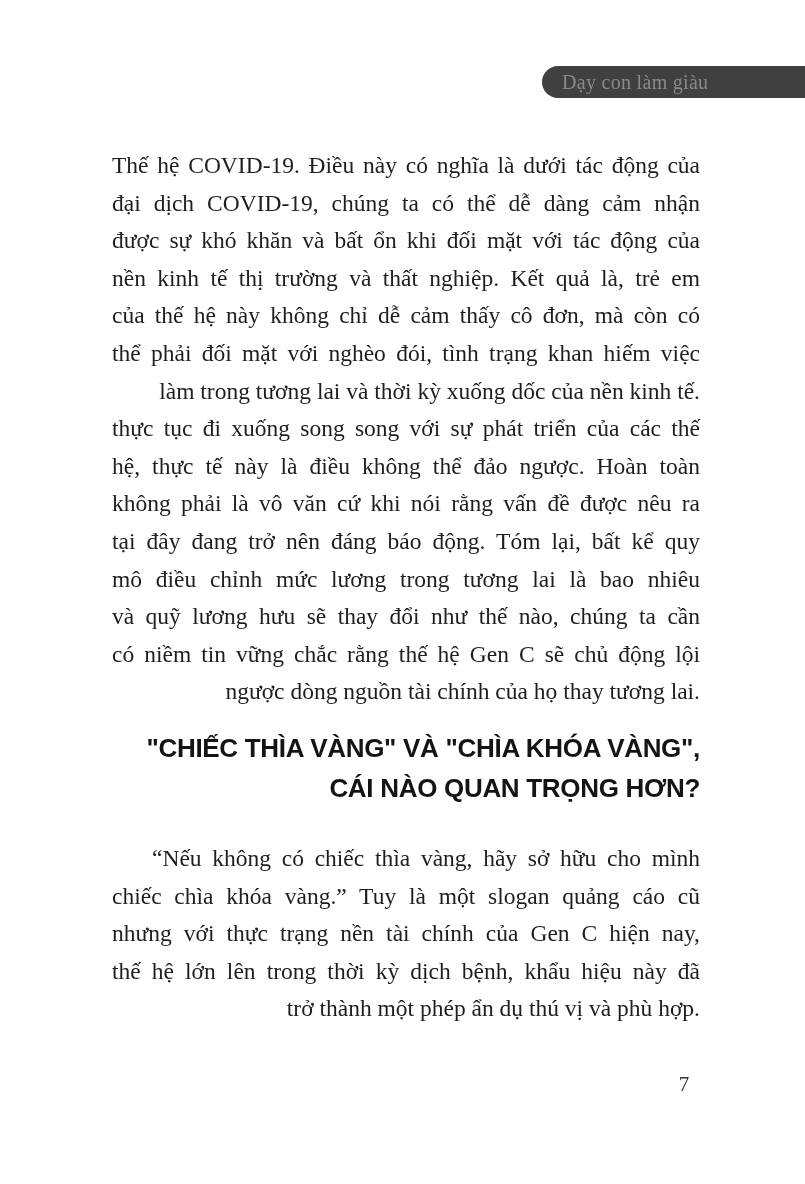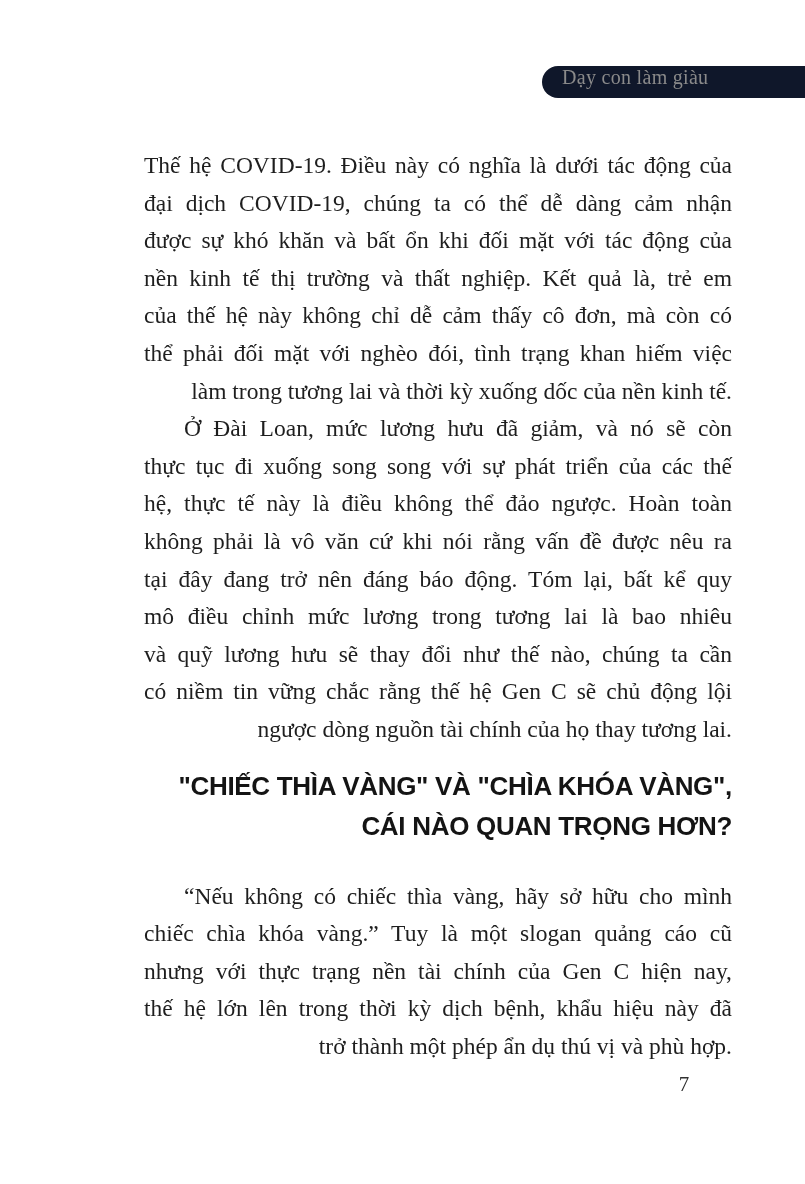--- a/index.html
+++ b/index.html
@@ -10,39 +10,38 @@
     position: relative;
     overflow: hidden;
     font-family: "Liberation Serif", serif;
   }
   .running-header {
     position: absolute;
     top: 66px;
     left: 542px;
     right: 0;
     height: 32px;
-    background: #0f172a;
+    background: #404040;
     border-radius: 16px 0 0 16px;
     display: flex;
-    align-items: flex-start;
+    align-items: center;
     padding-left: 20px;
     box-sizing: border-box;
   }
   .running-header span {
     font-size: 20px;
     color: #8a8a8a;
     letter-spacing: 0.3px;
   }
   .content {
     position: absolute;
     left: 112px;
     top: 147px;
     width: 588px;
     color: #1e1e1e;
-    margin-left: 32px;
   }
   .paragraph {
     font-size: 23.5px;
     line-height: 37.6px;
     margin: 0;
   }
   .line { text-align: right; }
   .line.fill {
     text-align: justify;
     text-align-last: justify;
@@ -79,21 +78,20 @@
     <div class="paragraph">
       <div class="line fill">Thế hệ COVID-19. Điều này có nghĩa là dưới tác động của</div>
       <div class="line fill">đại dịch COVID-19, chúng ta có thể dễ dàng cảm nhận</div>
       <div class="line fill">được sự khó khăn và bất ổn khi đối mặt với tác động của</div>
       <div class="line fill">nền kinh tế thị trường và thất nghiệp. Kết quả là, trẻ em</div>
       <div class="line fill">của thế hệ này không chỉ dễ cảm thấy cô đơn, mà còn có</div>
       <div class="line fill">thể phải đối mặt với nghèo đói, tình trạng khan hiếm việc</div>
       <div class="line">làm trong tương lai và thời kỳ xuống dốc của nền kinh tế.</div>
     </div>
     <div class="paragraph">
-      <div class="line fill indent">Ở Đài Loan, mức lương hưu đã giảm, và nó sẽ còn</div>
       <div class="line fill">thực tục đi xuống song song với sự phát triển của các thế</div>
       <div class="line fill">hệ, thực tế này là điều không thể đảo ngược. Hoàn toàn</div>
       <div class="line fill">không phải là vô văn cứ khi nói rằng vấn đề được nêu ra</div>
       <div class="line fill">tại đây đang trở nên đáng báo động. Tóm lại, bất kể quy</div>
       <div class="line fill">mô điều chỉnh mức lương trong tương lai là bao nhiêu</div>
       <div class="line fill">và quỹ lương hưu sẽ thay đổi như thế nào, chúng ta cần</div>
       <div class="line fill">có niềm tin vững chắc rằng thế hệ Gen C sẽ chủ động lội</div>
       <div class="line">ngược dòng nguồn tài chính của họ thay tương lai.</div>
     </div>
     <h2 class="section-heading">

